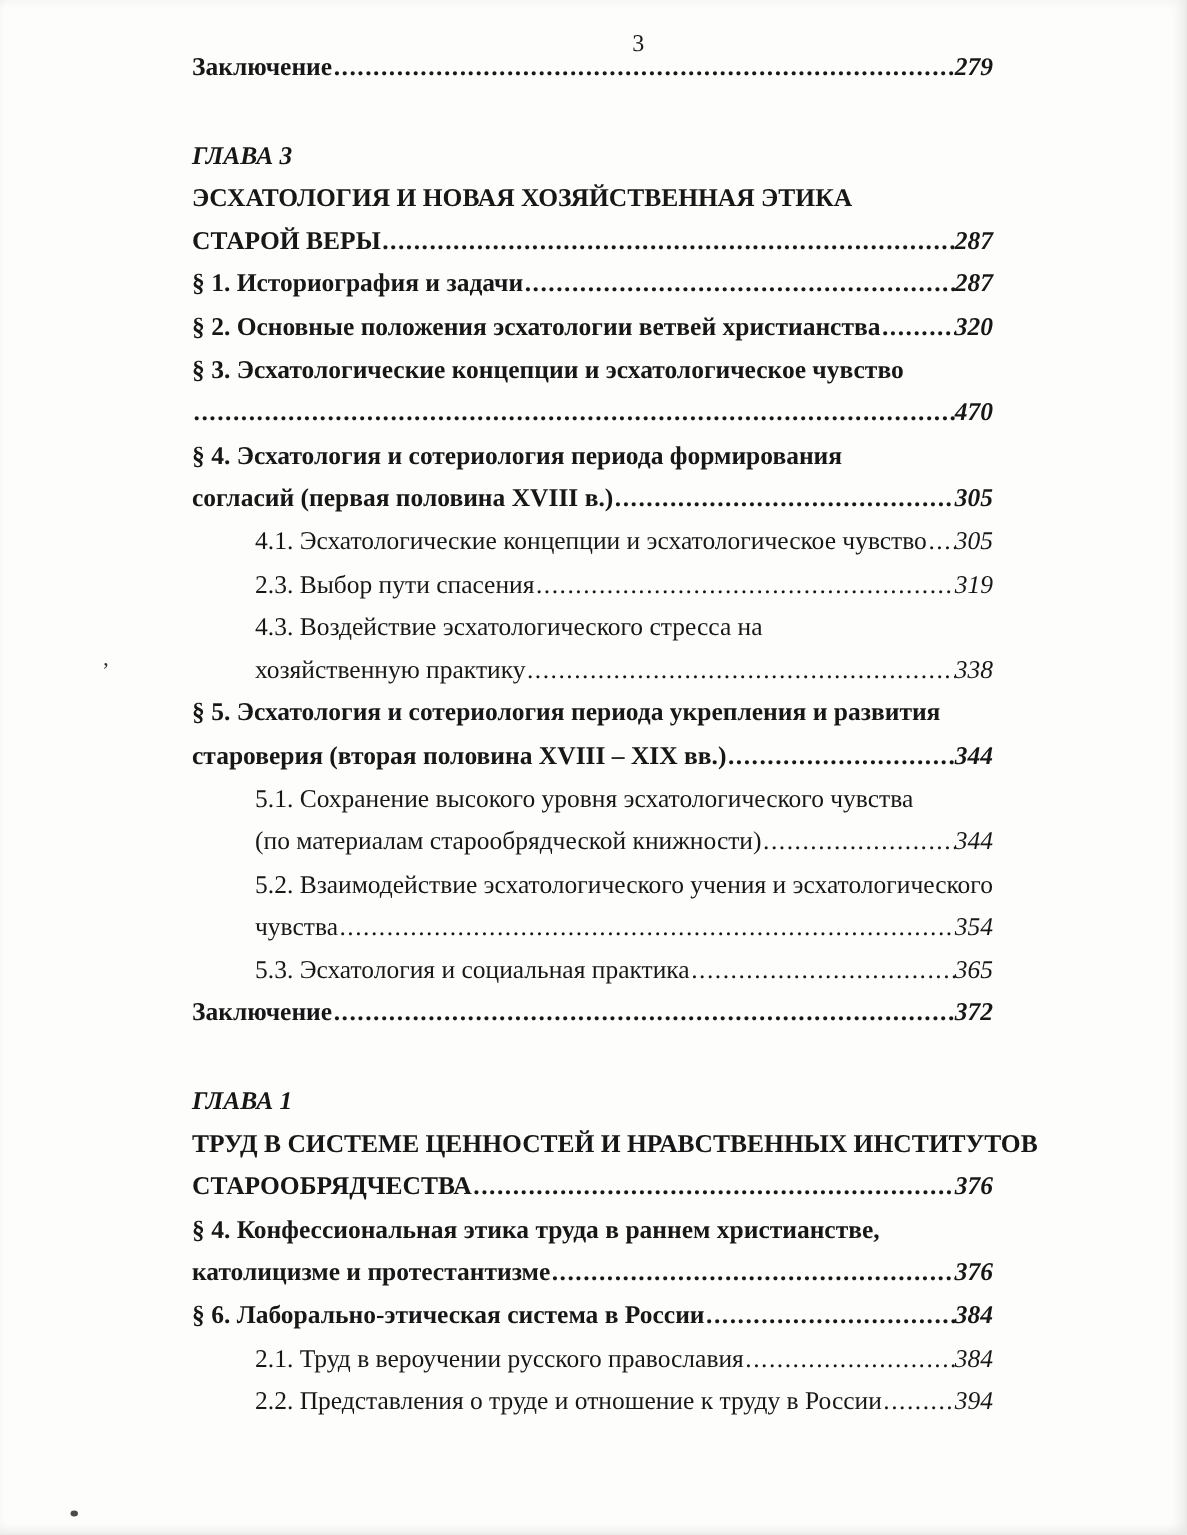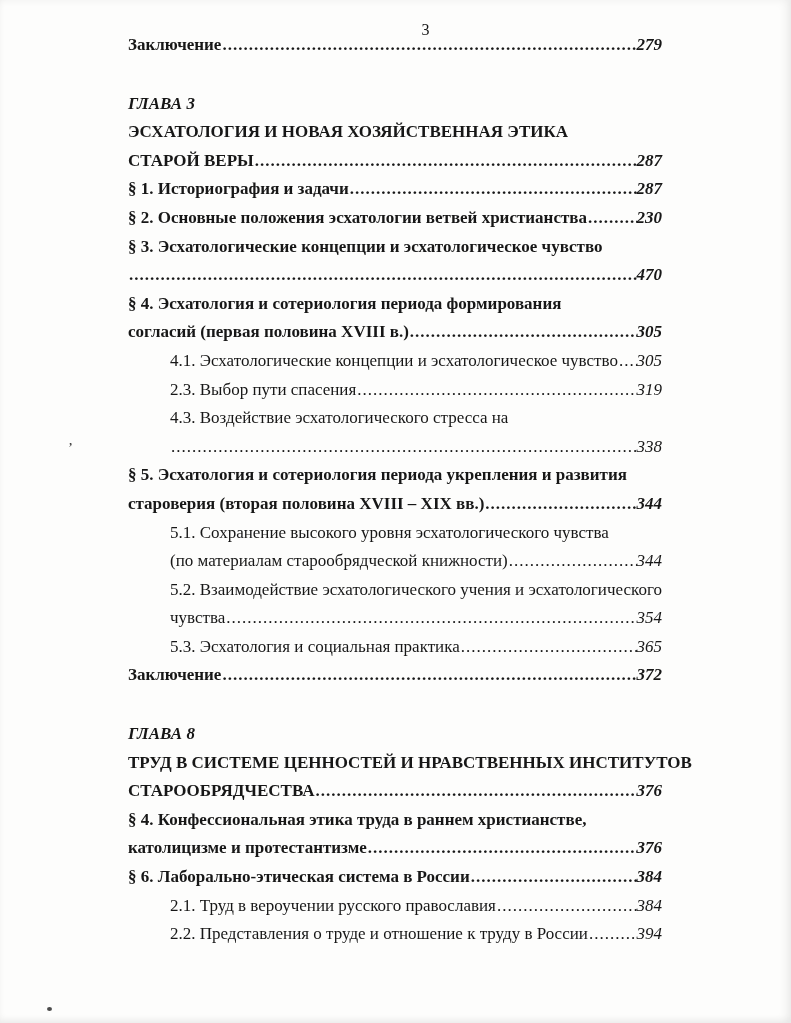--- a/index.html
+++ b/index.html
@@ -109,21 +109,21 @@
 
   <div class="row b">
     <span class="txt">§ 1. Историография и задачи </span>
     <span class="leader">............................................................................................................................................................................................................................</span>
     <span class="pg">287</span>
   </div>
 
   <div class="row b">
     <span class="txt">§ 2. Основные положения эсхатологии ветвей христианства</span>
     <span class="leader">............................................................................................................................................................................................................................</span>
-    <span class="pg">230</span>
+    <span class="pg">320</span>
   </div>
 
   <div class="row b">
     <span class="txt">§ 3. Эсхатологические концепции и эсхатологическое чувство</span>
     <span class="leader"></span>
     <span class="pg"></span>
   </div>
 
   <div class="row b">
     <span class="leader">............................................................................................................................................................................................................................</span>
@@ -154,20 +154,21 @@
     <span class="pg">319</span>
   </div>
 
   <div class="row ind1">
     <span class="txt">4.3. Воздействие эсхатологического стресса на</span>
     <span class="leader"></span>
     <span class="pg"></span>
   </div>
 
   <div class="row ind1">
+    <span class="txt">хозяйственную практику</span>
     <span class="leader">............................................................................................................................................................................................................................</span>
     <span class="pg">338</span>
   </div>
 
   <div class="row b">
     <span class="txt">§ 5. Эсхатология и сотериология периода укрепления и развития</span>
     <span class="leader"></span>
     <span class="pg"></span>
   </div>
 
@@ -207,21 +208,21 @@
     <span class="pg">365</span>
   </div>
 
   <div class="row b">
     <span class="txt">Заключение</span>
     <span class="leader">............................................................................................................................................................................................................................</span>
     <span class="pg">372</span>
   </div>
 
   <div class="row b chapter">
-    <span class="txt">ГЛАВА 8</span>
+    <span class="txt">ГЛАВА 1</span>
     <span class="leader"></span>
     <span class="pg"></span>
   </div>
 
   <div class="row b">
     <span class="txt">ТРУД В СИСТЕМЕ ЦЕННОСТЕЙ И НРАВСТВЕННЫХ ИНСТИТУТОВ</span>
     <span class="leader"></span>
     <span class="pg"></span>
   </div>
 

